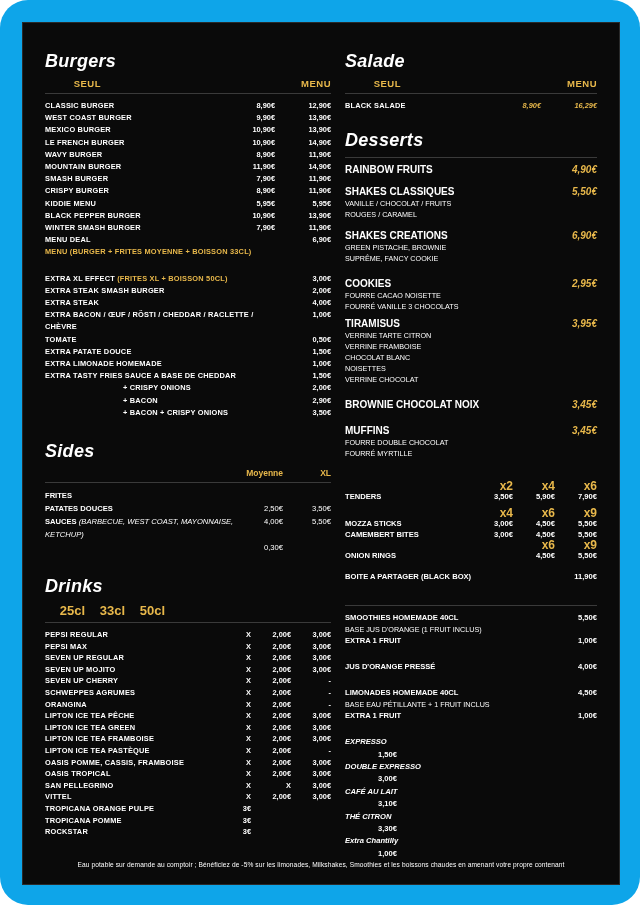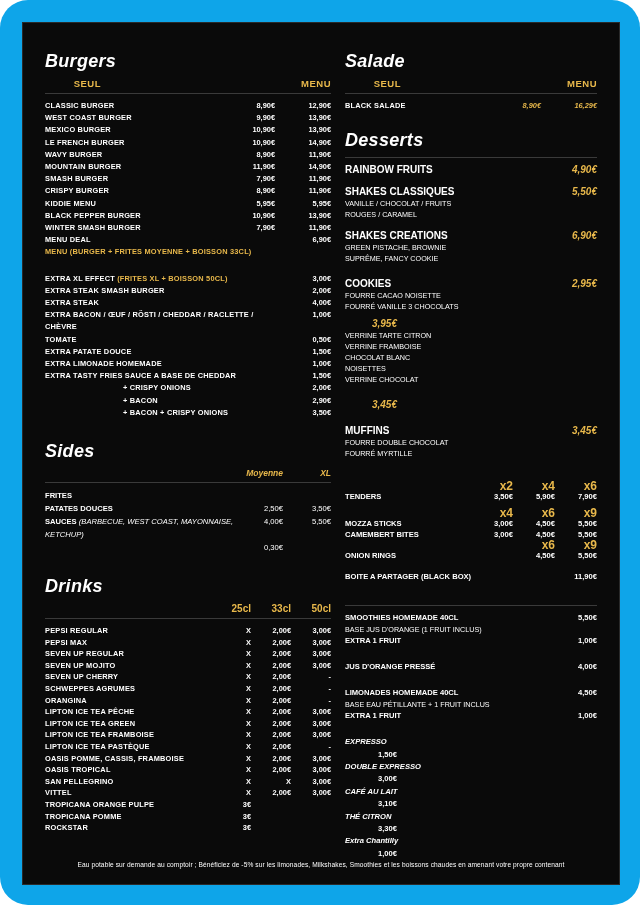--- a/index.html
+++ b/index.html
@@ -20,42 +20,42 @@
   .item .p{width:56px;text-align:right;font-weight:bold;}
   .item.note .nm{font-weight:bold;color:#e8b84b;}
   .gap6{height:6px;}
   .gap10{height:10px;}
   .gap14{height:14px;}
   .gap18{height:18px;}
   .gap22{height:22px;}
   .yellow{color:#e8b84b;}
   .indent{padding-left:78px;}
   .ital{font-style:italic;}
-  .drinkhdr{display:flex;justify-content:flex-end;color:#e8b84b;font-weight:bold;font-size:10px;margin-bottom:3px;}
+  .drinkhdr{display:flex;justify-content:flex-start;color:#e8b84b;font-weight:bold;font-size:13px;margin-bottom:3px;}
   .drinkhdr .h{width:40px;text-align:right;}
   .drow{display:flex;align-items:baseline;font-size:7.4px;color:#ffffff;line-height:11.6px;font-weight:bold;}
   .drow .nm{flex:1;text-transform:uppercase;letter-spacing:.2px;}
   .drow .c{width:40px;text-align:right;}
   .rrow{display:flex;align-items:baseline;font-size:10px;color:#ffffff;line-height:12px;}
   .rrow .nm{flex:1;font-weight:bold;text-transform:uppercase;}
   .rrow .p{width:52px;text-align:right;font-weight:bold;font-style:italic;color:#e8b84b;}
   .rsub{font-size:7.2px;color:#ffffff;line-height:11px;text-transform:uppercase;}
   .xrow{display:flex;justify-content:flex-end;color:#e8b84b;font-weight:bold;font-size:12px;line-height:10px;}
   .xrow .c{width:42px;text-align:right;}
   .prow{display:flex;align-items:baseline;font-size:7.6px;color:#ffffff;line-height:11px;}
   .prow .nm{flex:1;font-weight:bold;text-transform:uppercase;}
   .prow .c{width:42px;text-align:right;font-weight:bold;}
   .srow{display:flex;align-items:baseline;font-size:7.6px;color:#ffffff;line-height:12px;gap:8px;}
   .srow .nm{flex:1;font-weight:bold;text-transform:uppercase;}
   .srow .p{width:52px;text-align:right;font-weight:bold;}
   .erow{display:flex;align-items:baseline;font-size:7.6px;color:#ffffff;line-height:12.4px;font-style:italic;font-weight:bold;flex-direction:column;}
   .erow .nm{flex:1;text-transform:uppercase;}
   .erow .p{width:52px;text-align:right;font-style:normal;}
   .footer{position:absolute;left:0;right:0;bottom:16px;text-align:center;color:#ffffff;font-size:6.6px;letter-spacing:.1px;}
-  .sideshdr{display:flex;justify-content:flex-end;color:#e8b84b;font-weight:bold;font-style:italic;font-size:8.5px;margin-bottom:4px;}
+  .sideshdr{display:flex;justify-content:flex-end;color:#e8b84b;font-weight:bold;font-size:8.5px;margin-bottom:4px;}
   .sideshdr .h{width:48px;text-align:right;}
   .sidesrow{display:flex;align-items:baseline;font-size:7.6px;color:#ffffff;line-height:13px;}
   .sidesrow .nm{flex:1;font-weight:bold;text-transform:uppercase;}
   .sidesrow .p{width:48px;text-align:right;font-weight:normal;}
   .small-ital{font-style:italic;font-weight:normal;text-transform:none;}
 </style>
 </head>
 <body>
 
 <div class="page">
@@ -378,30 +378,32 @@
 
         <div class="rrow">
             <div class="nm">COOKIES</div>
             <div class="p">2,95€</div>
           </div>
         <div class="rsub">FOURRE CACAO NOISETTE</div>
         <div class="rsub">FOURRÉ VANILLE 3 CHOCOLATS</div>
         <div class="gap6"></div>
 
         <div class="rrow">
+            <div class="nm">TIRAMISUS</div>
             <div class="p">3,95€</div>
           </div>
         <div class="rsub">VERRINE TARTE CITRON</div>
         <div class="rsub">VERRINE FRAMBOISE</div>
         <div class="rsub">CHOCOLAT BLANC</div>
         <div class="rsub">NOISETTES</div>
         <div class="rsub">VERRINE CHOCOLAT</div>
         <div class="gap14"></div>
 
         <div class="rrow">
+            <div class="nm">BROWNIE  CHOCOLAT NOIX</div>
             <div class="p">3,45€</div>
           </div>
         <div class="gap14"></div>
 
         <div class="rrow">
             <div class="nm">MUFFINS</div>
             <div class="p">3,45€</div>
           </div>
         <div class="rsub">FOURRE DOUBLE CHOCOLAT</div>
         <div class="rsub">FOURRÉ MYRTILLE</div>

